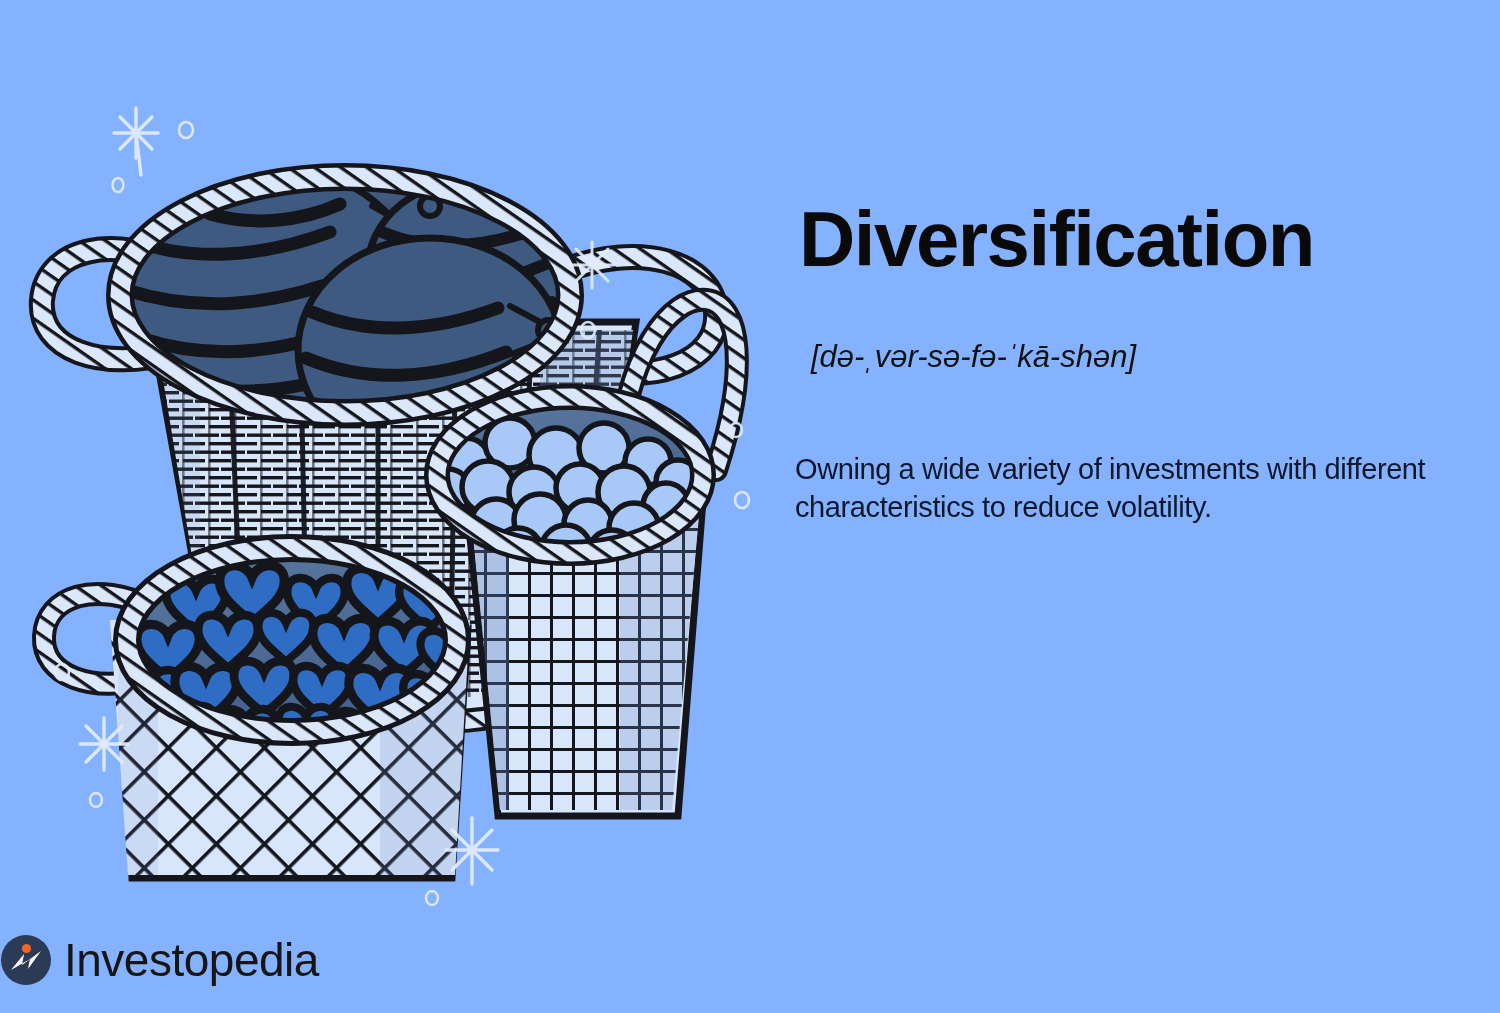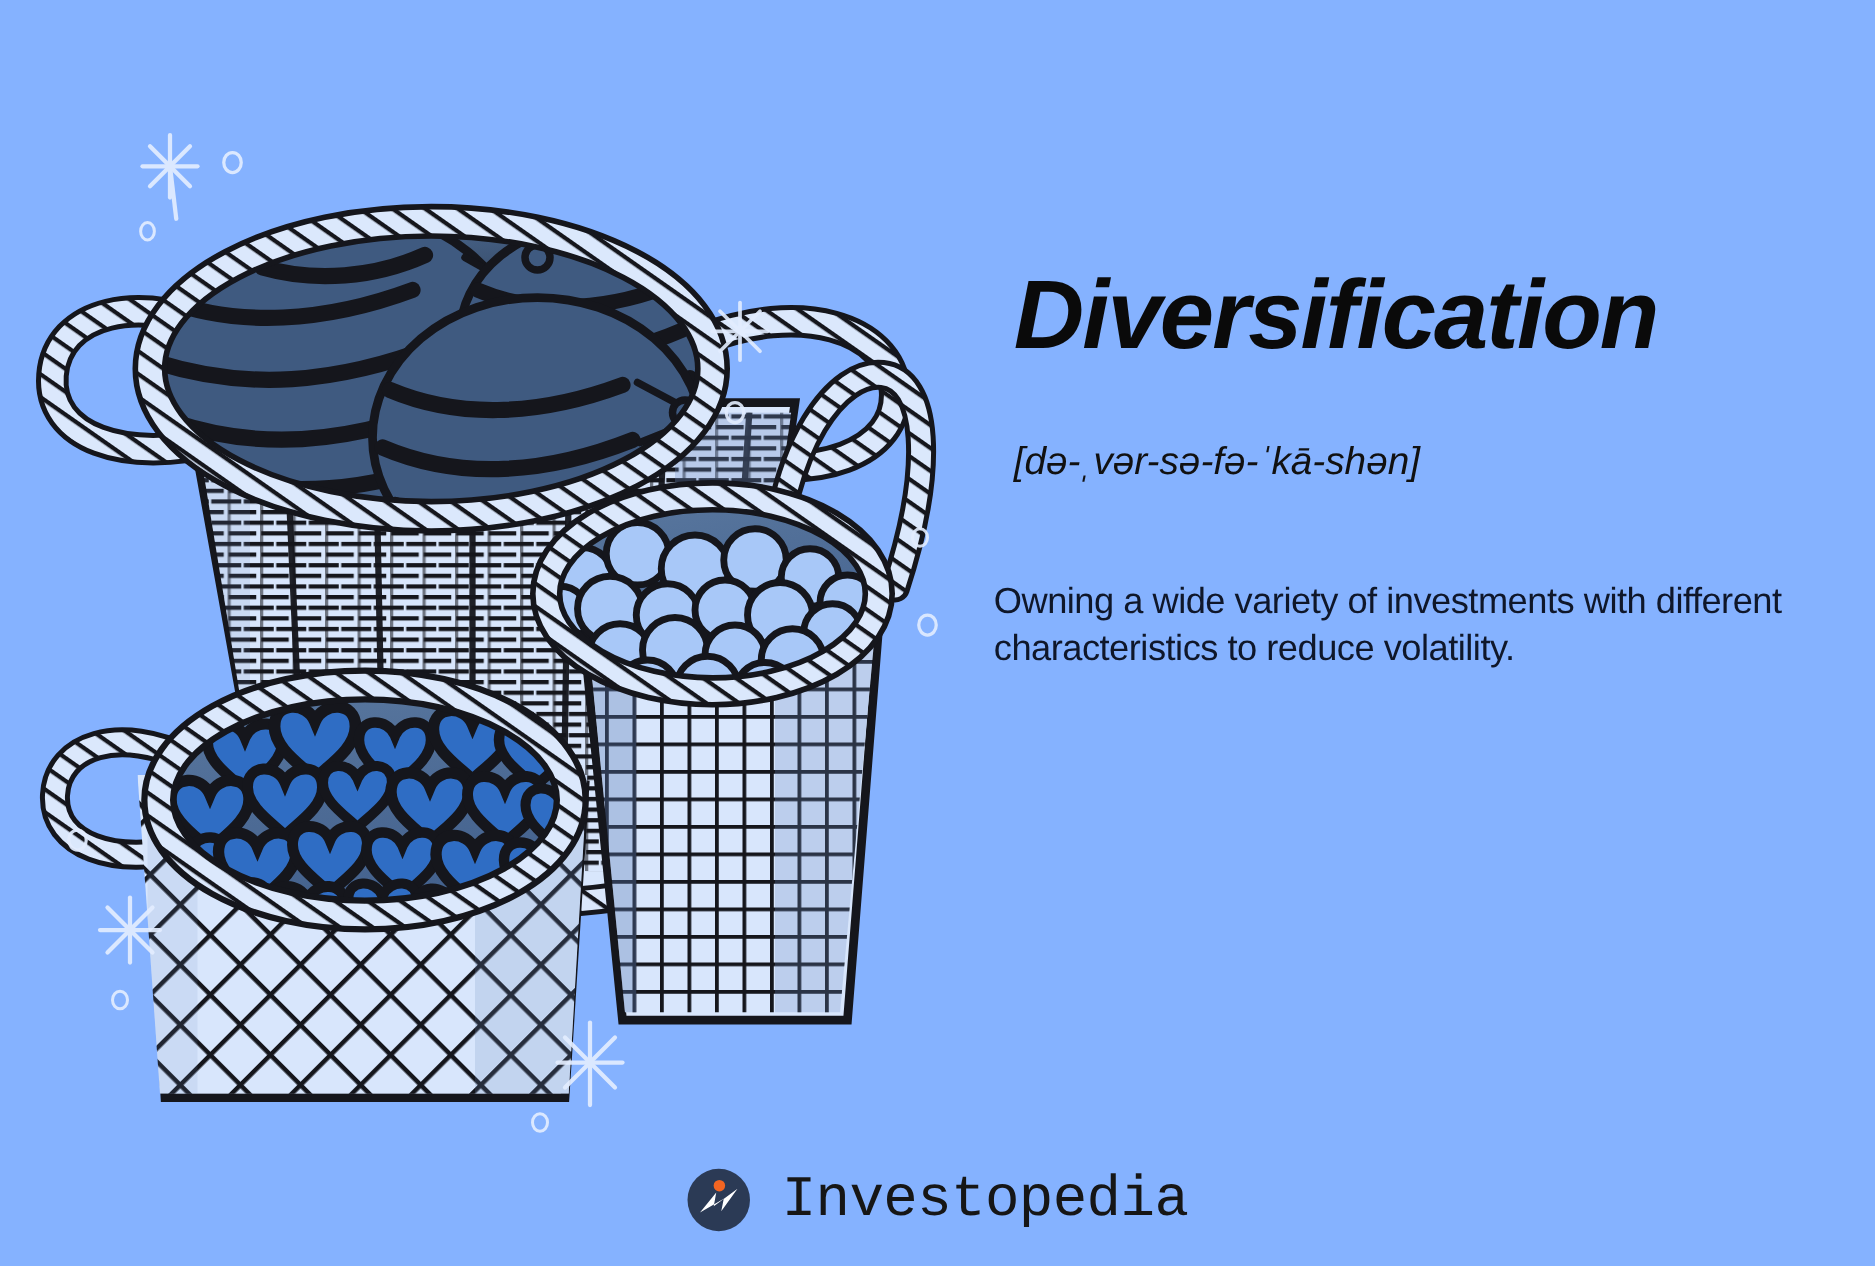--- a/index.html
+++ b/index.html
@@ -38,23 +38,22 @@
     left: 795px;
     top: 196px;
     width: 660px;
   }
   #term-title {
     font-size: 78px;
     font-weight: bold;
     line-height: 1.0;
     color: #0a0a0a;
     letter-spacing: -1.5px;
-    margin: 16px;
+    margin: 4px;
     white-space: nowrap;
-    font-style: italic;
   }
   #term-pronunciation {
     margin: 16px;
     padding-top: 45px;
     font-size: 31px;
     font-style: italic;
     color: #111111;
     letter-spacing: 0px;
   }
   #term-definition {
@@ -67,23 +66,21 @@
   }
 
   
   #footer-logo {
     position: absolute;
     left: 0;
     right: 0;
     top: 934px;
     display: flex;
     align-items: center;
-    justify-content: center;
-    gap: 24px;
-    font-family: Liberation Mono, monospace;
+    gap: 12px;
   }
   #logo-mark {
     width: 52px;
     height: 52px;
     flex: 0 0 auto;
   }
   #logo-wordmark {
     font-size: 46px;
     font-weight: 500;
     color: #161616;

